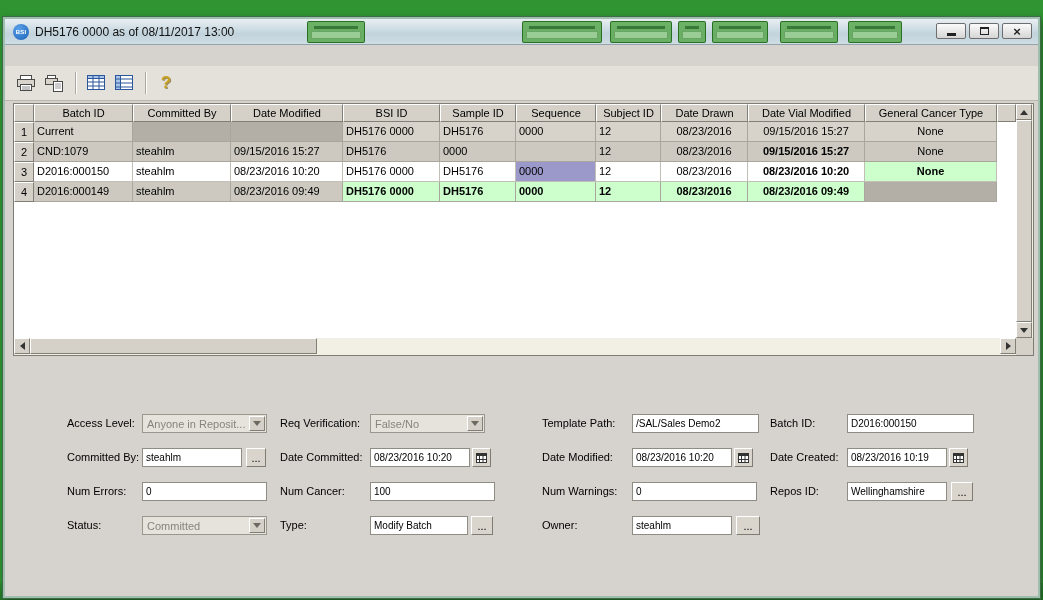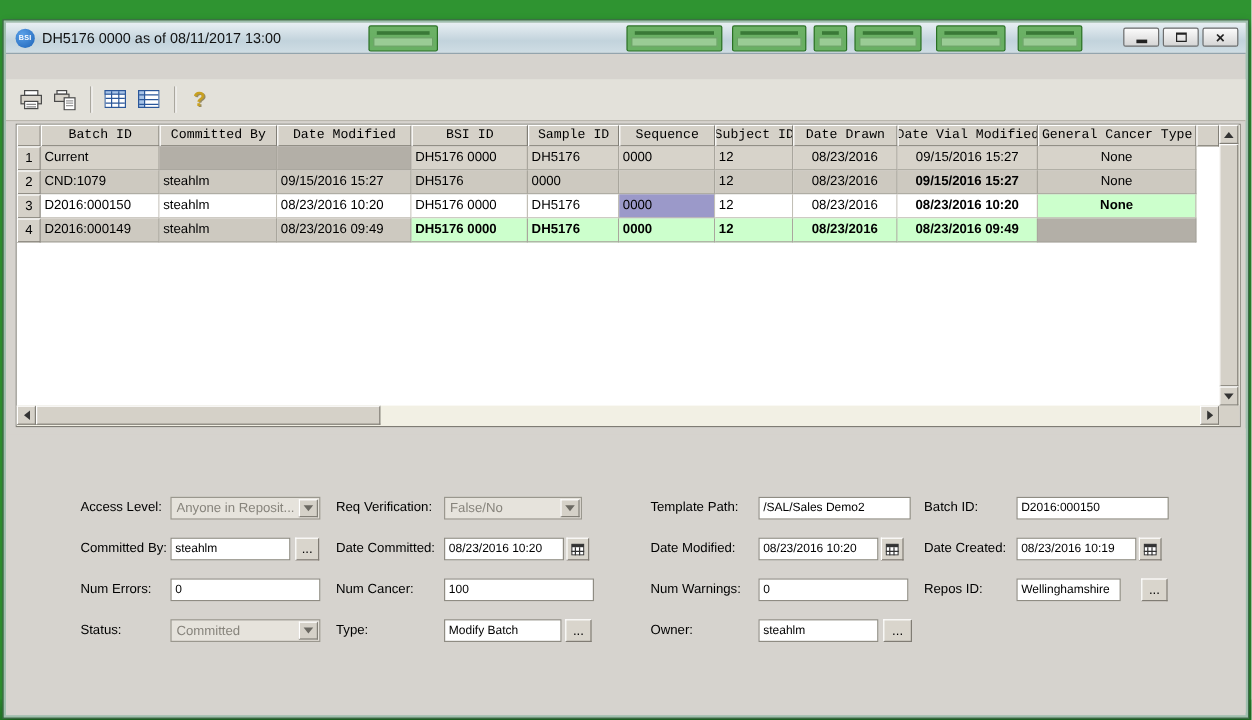--- a/index.html
+++ b/index.html
@@ -37,21 +37,21 @@
   .menu-item { font-size:12px; padding:2px 7px; color:#000; cursor:default; }
   .toolbar { position:absolute; left:0; top:47px; right:0; height:35px; background:#e3e1da; border-bottom:1px solid #b9b6ad;
              display:flex; align-items:center; padding-left:8px; }
   .tool-btn { width:26px; height:26px; display:flex; align-items:center; justify-content:center; margin-right:2px; }
   .tool-sep { width:2px; height:22px; border-left:1px solid #aaa79e; border-right:1px solid #fff; margin:0 6px; }
   .help-q { font-size:17px; font-weight:bold; color:#c8a020; text-shadow:1px 1px 0 rgba(90,70,0,.55); }
 
   
   .grid-panel { position:absolute; left:8px; top:84px; width:1021px; height:253px; background:#fff; border:1px solid #7f7c74; }
   .g-content { position:absolute; left:0; top:0; right:17px; bottom:17px; overflow:hidden; background:#fff; }
-  .g-header { display:flex; height:18px;font-family:Liberation Mono, monospace; }
+  .g-header { display:flex; height:18px; }
   .g-hcell { background:#d5d1c8; border:1px solid; border-color:#fff #827f77 #827f77 #fff; font-size:11px; color:#000;
              display:flex; align-items:center; justify-content:center; overflow:hidden; white-space:nowrap; flex-shrink:0; }
   .g-hfill { flex:1 1 auto; }
   .g-row { display:flex; height:20px; }
   .g-num { background:#d5d1c8; border:1px solid; border-color:#fff #827f77 #827f77 #fff; font-size:11px;
            display:flex; align-items:center; justify-content:center; flex-shrink:0; }
   .g-cell { font-size:11px; line-height:19px; padding:0 3px; border-right:1px solid #a9a69d; border-bottom:1px solid #a9a69d;
             overflow:hidden; white-space:nowrap; flex-shrink:0; color:#000; }
   .row-a .g-cell { background:#d7d3ca; }
   .row-b .g-cell { background:#cdc9c0; }
@@ -366,21 +366,21 @@
       <span class="flabel" style="left:62px;top:123px">Num Errors:</span>
       <input class="txt" style="left: 137px; top: 120px; width: 125px;" readonly="" value="0">
 
       <span class="flabel" style="left:275px;top:123px">Num Cancer:</span>
       <input class="txt" style="left: 365px; top: 120px; width: 125px;" readonly="" value="100">
 
       <span class="flabel" style="left:537px;top:123px">Num Warnings:</span>
       <input class="txt" style="left: 627px; top: 120px; width: 125px;" readonly="" value="0">
 
       <span class="flabel" style="left:765px;top:123px">Repos ID:</span>
-      <input class="txt" style="left: 842px; top: 120px; width: 87px;" readonly="" value="Wellinghamshire">
+      <input class="txt" style="left: 842px; top: 120px; width: 100px;" readonly="" value="Wellinghamshire">
       <div class="btn-sm" style="left:946px;top:120px;width:22px">...</div>
 
       <span class="flabel" style="left:62px;top:157px">Status:</span>
       <div class="combo" style="left:137px;top:154px;width:125px">
         <span class="combo-text">Committed</span>
         <span class="combo-arrow">
             <i class="tri-d"></i>
           </span>
       </div>
 

